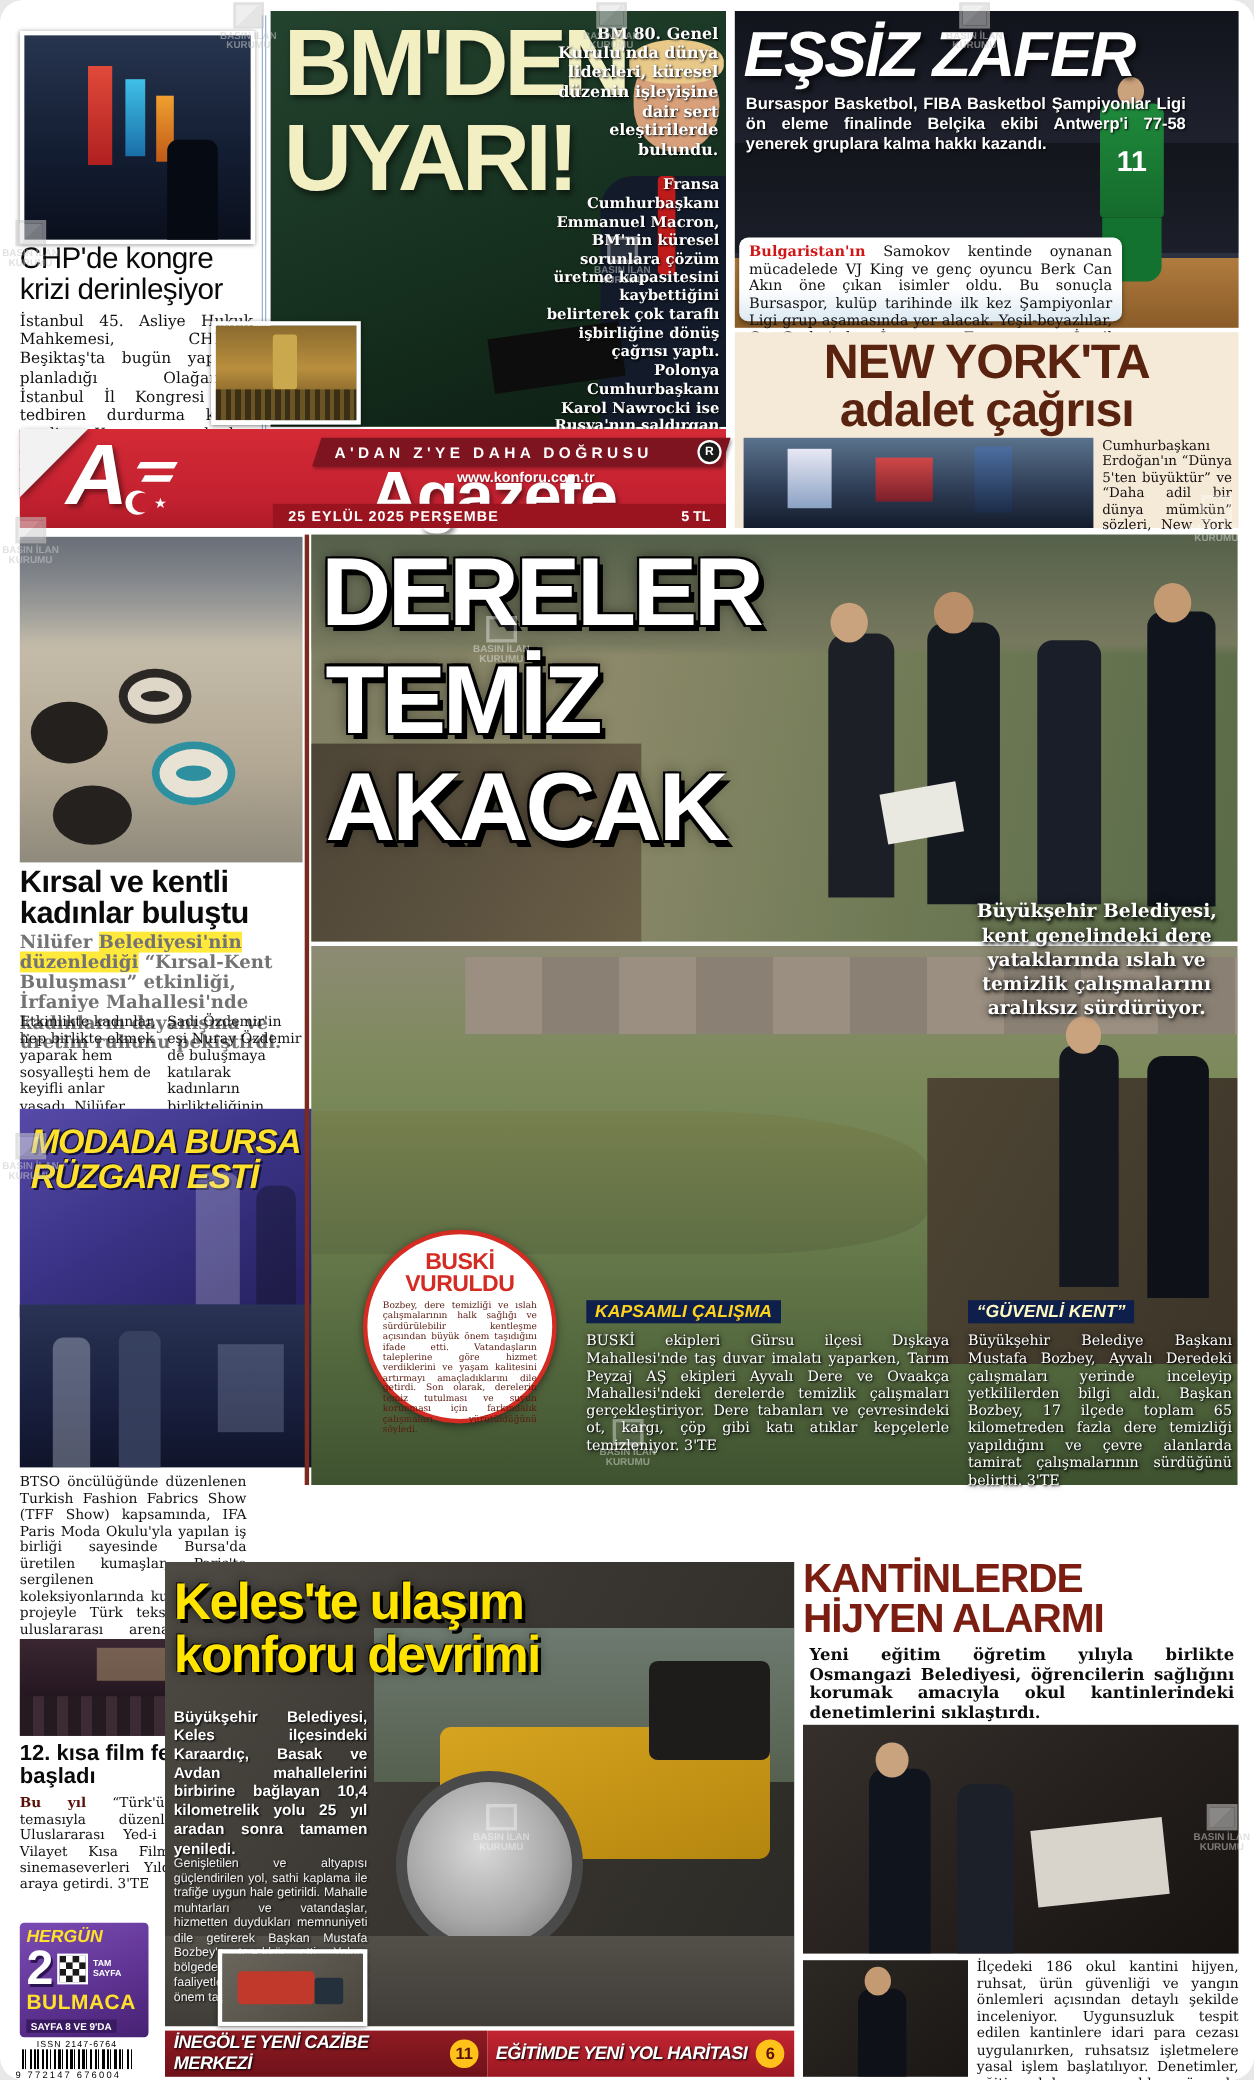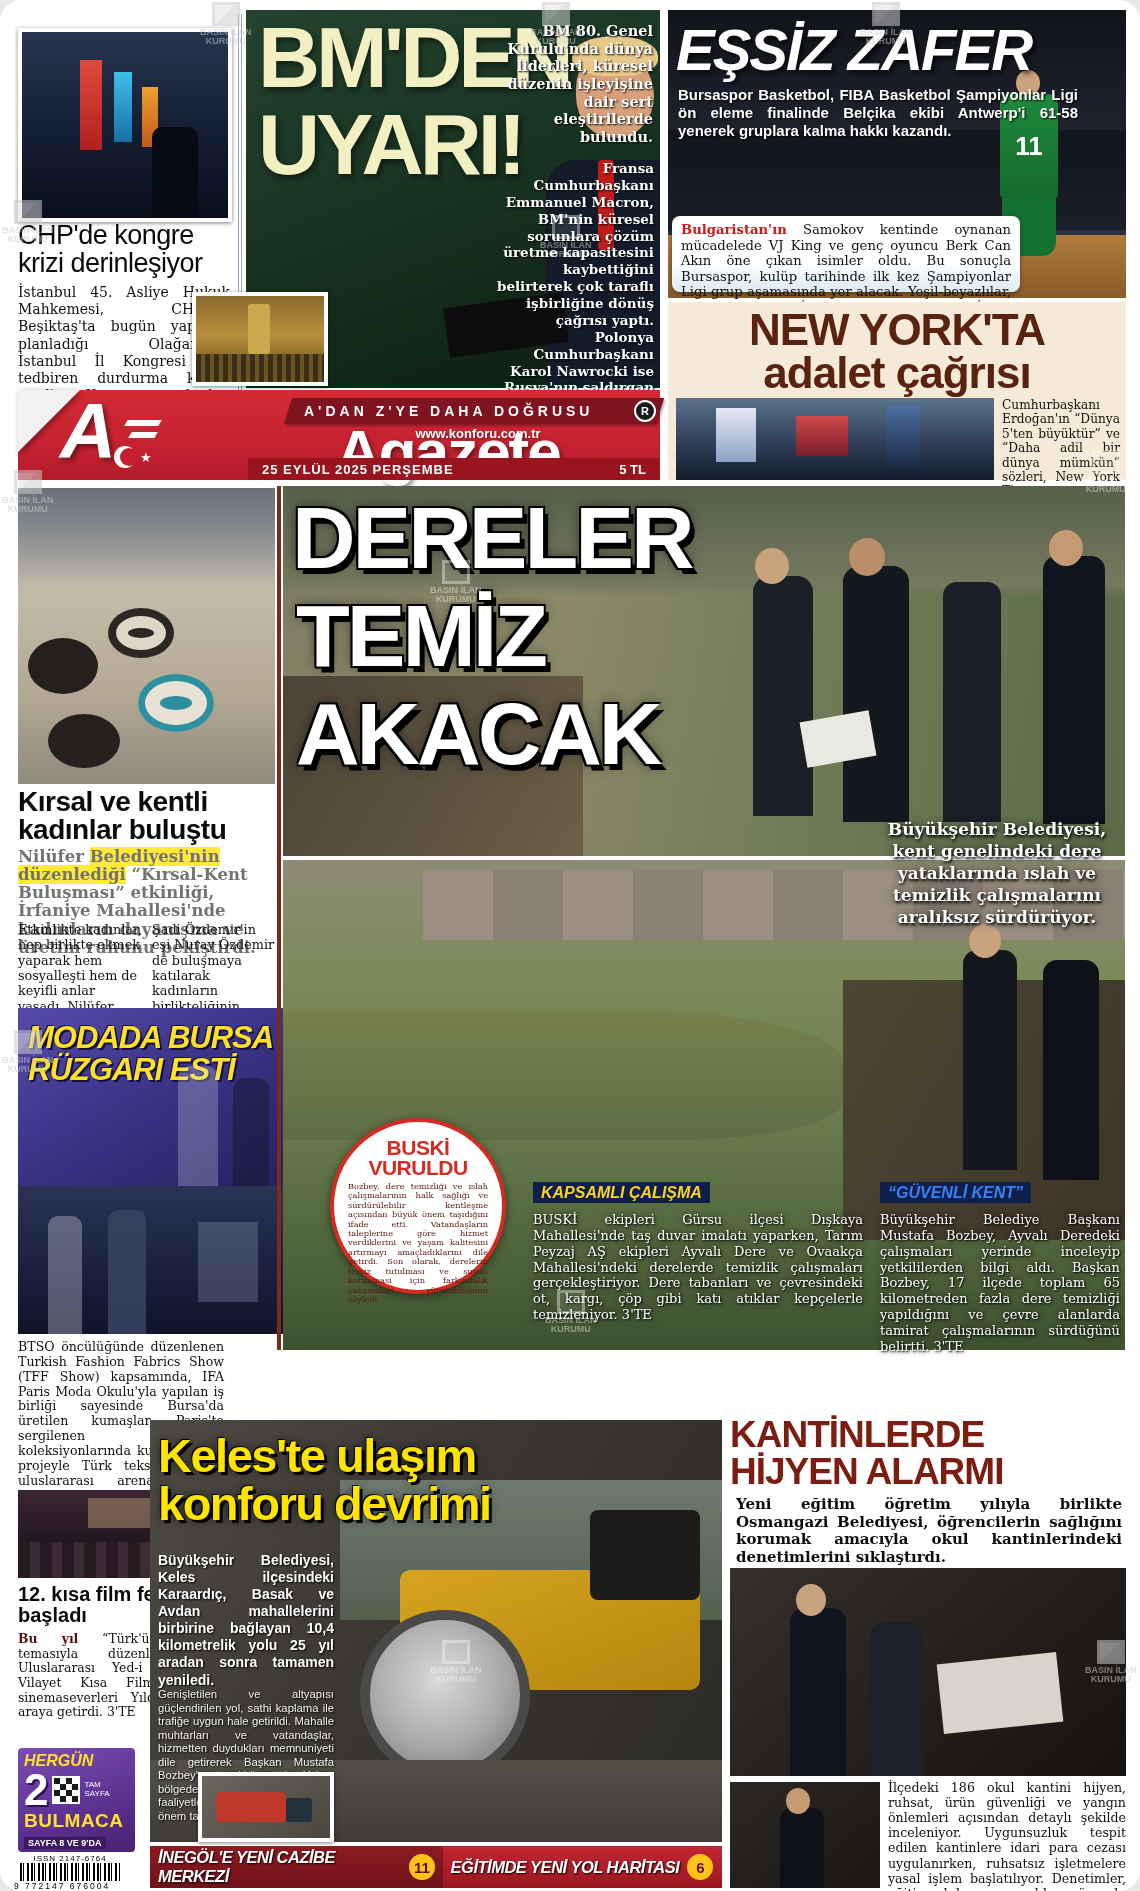--- a/index.html
+++ b/index.html
@@ -101,21 +101,21 @@
 
   <div class="photo" style="left:668px;top:10px;width:458px;height:288px;background:linear-gradient(180deg,#12141c 0%,#232633 55%,#2c3142 78%,#b07b3e 78%,#8a5c28 100%);">
     <div class="abs" style="left:0;top:120px;width:458px;height:100px;background:rgba(0,0,0,.35);"></div>
     <div class="abs" style="left:348px;top:60px;width:24px;height:26px;background:#caa27c;border-radius:50%;"></div>
     <div class="abs" style="left:332px;top:84px;width:58px;height:104px;background:linear-gradient(180deg,#1f8a3c,#156b2c);border-radius:10px 10px 4px 4px;display:flex;align-items:center;justify-content:center;color:#fff;font-weight:800;font-size:26px;">
         <span>11</span>
       </div>
     <div class="abs" style="left:334px;top:188px;width:54px;height:58px;background:#13722f;border-radius:0 0 14px 14px;"></div>
   </div>
   <div class="abs" style="left:676px;top:16px;font-size:58px;font-weight:800;font-style:italic;letter-spacing:-2px;color:#fff;text-shadow:3px 3px 5px rgba(0,0,0,.7);">EŞSİZ ZAFER</div>
-  <div class="abs just" style="left:678px;top:86px;width:400px;font-size:15px;line-height:1.2;font-weight:bold;color:#fff;text-shadow:1px 1px 2px #000;">Bursaspor Basketbol, FIBA Basketbol Şampiyonlar Ligi ön eleme finalinde Belçika ekibi Antwerp'i 61-58 yenerek gruplara kalma hakkı kazandı.</div>
+  <div class="abs just" style="left:678px;top:86px;width:400px;font-size:15px;line-height:1.2;font-weight:bold;color:#fff;text-shadow:1px 1px 2px #000;">Bursaspor Basketbol, FIBA Basketbol Şampiyonlar Ligi ön eleme finalinde Belçika ekibi Antwerp'i 77-58 yenerek gruplara kalma hakkı kazandı.</div>
   <div class="abs" style="left:672px;top:216px;width:348px;height:76px;background:linear-gradient(180deg,#ffffff 60%,#dce9f2 100%);border-radius:8px;box-shadow:0 2px 5px rgba(0,0,0,.4);padding:6px 9px;box-sizing:border-box;">
     <div class="serif just" style="font-size:13.2px;line-height:1.18;color:#111;"><b style="color:#d01616;">Bulgaristan'ın</b><span> Samokov kentinde oynanan mücadelede VJ King ve genç oyuncu Berk Can Akın öne çıkan isimler oldu. Bu sonuçla Bursaspor, kulüp tarihinde ilk kez Şampiyonlar Ligi grup aşamasında yer alacak. Yeşil-beyazlılar, C Grubu'nda İspanya, Fransa ve İsrail temsilcilerine karşı mücadele verecek. 11'DE</span></div>
   </div>
 
   <div class="abs" style="left:668px;top:302px;width:458px;height:178px;background:#f5ead8;">
     <div style="text-align:center;font-weight:800;color:#5a2310;font-size:44px;line-height:.98;letter-spacing:-1px;margin-top:6px;">NEW YORK'TA</div>
     <div style="text-align:center;font-weight:800;color:#5a2310;font-size:44px;line-height:.98;letter-spacing:-1px;">adalet çağrısı</div>
     <div class="photo" style="left:8px;top:96px;width:318px;height:82px;background:linear-gradient(180deg,#5a728c 0%,#2c3a52 60%,#141c2c 100%);">
       <div class="abs" style="left:40px;top:10px;width:40px;height:54px;background:linear-gradient(180deg,#e8e8f4,#8ba2c4);"></div>
       <div class="abs" style="left:120px;top:18px;width:52px;height:40px;background:linear-gradient(180deg,#d04848,#7a1f2a);"></div>
@@ -161,21 +161,21 @@
     <div class="abs" style="left:70px;top:8px;width:80px;height:30px;background:rgba(240,210,150,.35);"></div>
   </div>
   <div class="abs" style="left:18px;top:1584px;width:212px;font-size:20px;font-weight:800;line-height:1.05;color:#0a0a0a;">12. kısa film festivali başladı</div>
   <div class="abs serif just" style="left:18px;top:1632px;width:212px;font-size:12.4px;line-height:1.18;color:#111;"><b style="color:#5a1008;">Bu yıl</b><span> “Türk'ün Ataları” temasıyla düzenlenen 12. Uluslararası Yed-i Velayet 7 Vilayet Kısa Film Festivali, sinemaseverleri Yıldırım'da bir araya getirdi. 3'TE</span></div>
 
   <div class="abs" style="left:18px;top:1748px;width:117px;height:104px;background:linear-gradient(160deg,#7b4cb4 0%,#5c318f 60%,#472272 100%);border-radius:4px;padding:4px 6px;box-sizing:border-box;">
     <div style="color:#ffe12b;font-weight:800;font-style:italic;font-size:16px;">HERGÜN</div>
     <div style="display:flex;align-items:center;gap:4px;">
       <div style="color:#fff;font-weight:800;font-size:44px;line-height:.9;text-shadow:2px 2px 0 #2c1452;">2</div>
       <div class="chk" style="width:24px;height:24px;border:2px solid #fff;"></div>
-      <div style="color:#fff;font-size:8px;font-weight:normal;line-height:1.1;"><span>TAM</span><br><span>SAYFA</span></div>
+      <div style="color:#fff;font-size:8px;font-weight:bold;line-height:1.1;"><span>TAM</span><br><span>SAYFA</span></div>
     </div>
     <div style="color:#ffe12b;font-weight:800;font-size:19px;letter-spacing:.5px;">BULMACA</div>
     <div style="color:#fff;font-size:9px;font-weight:bold;background:#3a1a60;display:inline-block;padding:1px 4px;margin-top:1px;">SAYFA 8 VE 9'DA</div>
   </div>
 
   <div class="abs" style="left:14px;top:1854px;width:112px;height:36px;background:#fff;">
     <div style="font-size:8px;text-align:center;letter-spacing:1px;color:#000;">ISSN 2147-6764</div>
     <div class="bars" style="height:18px;margin:0 6px;"></div>
     <div style="font-size:8.5px;text-align:left;letter-spacing:2px;color:#000;">9 772147 676004</div>
   </div>
@@ -214,21 +214,21 @@
     </div>
     <div class="serif just" style="margin-top:4px;font-size:8.2px;line-height:1.15;color:#5a1a10;">Bozbey, dere temizliği ve ıslah çalışmalarının halk sağlığı ve sürdürülebilir kentleşme açısından büyük önem taşıdığını ifade etti. Vatandaşların taleplerine göre hizmet verdiklerini ve yaşam kalitesini artırmayı amaçladıklarını dile getirdi. Son olarak, derelerin temiz tutulması ve suyun korunması için farkındalık çalışmaları yürütüldüğünü söyledi.</div>
   </div>
 
   <div class="abs" style="left:533px;top:1184px;">
     <span style="background:#0d1f4a;color:#ffd21e;font-weight:800;font-style:italic;font-size:16px;padding:2px 8px;">KAPSAMLI ÇALIŞMA</span>
   </div>
   <div class="abs serif just" style="left:533px;top:1212px;width:330px;font-size:13px;line-height:1.22;color:#fff;text-shadow:1px 1px 2px #000,0 0 6px rgba(0,0,0,.8);">BUSKİ ekipleri Gürsu ilçesi Dışkaya Mahallesi'nde taş duvar imalatı yaparken, Tarım Peyzaj AŞ ekipleri Ayvalı Dere ve Ovaakça Mahallesi'ndeki derelerde temizlik çalışmaları gerçekleştiriyor. Dere tabanları ve çevresindeki ot, kargı, çöp gibi katı atıklar kepçelerle temizleniyor. 3'TE</div>
 
   <div class="abs" style="left:880px;top:1184px;">
-    <span style="background:#0d1f4a;color:#3b82f6;font-weight:800;font-style:italic;font-size:16px;padding:2px 8px;">“GÜVENLİ KENT”</span>
+    <span style="background:#0d1f4a;color:#fef9c3;font-weight:800;font-style:italic;font-size:16px;padding:2px 8px;">“GÜVENLİ KENT”</span>
   </div>
   <div class="abs serif just" style="left:880px;top:1212px;width:240px;font-size:13px;line-height:1.22;color:#fff;text-shadow:1px 1px 2px #000,0 0 6px rgba(0,0,0,.8);">Büyükşehir Belediye Başkanı Mustafa Bozbey, Ayvalı Deredeki çalışmaları yerinde inceleyip yetkililerden bilgi aldı. Başkan Bozbey, 17 ilçede toplam 65 kilometreden fazla dere temizliği yapıldığını ve çevre alanlarda tamirat çalışmalarının sürdüğünü belirtti. 3'TE</div>
 
   <div class="photo" style="left:150px;top:1420px;width:572px;height:422px;background:linear-gradient(120deg,#4e4a44 0%,#3a3732 45%,#2b2925 100%);">
     <div class="abs" style="left:190px;top:60px;width:382px;height:140px;background:linear-gradient(180deg,#6e7a70 0%,#55604f 100%);"></div>
     <div class="abs" style="left:250px;top:150px;width:300px;height:120px;background:linear-gradient(160deg,#d6a41f 0%,#b5860f 100%);border-radius:10px;"></div>
     <div class="abs" style="left:210px;top:190px;width:170px;height:170px;background:radial-gradient(circle at 45% 40%,#d9d9d9 0%,#a8a8a8 55%,#6e6e6e 100%);border-radius:50%;border:10px solid #4a4a4a;box-sizing:border-box;"></div>
     <div class="abs" style="left:440px;top:90px;width:110px;height:90px;background:#1e1c1a;border-radius:8px;"></div>
     <div class="abs" style="left:0;top:340px;width:572px;height:82px;background:linear-gradient(180deg,#53504a,#403d38);"></div>
   </div>

